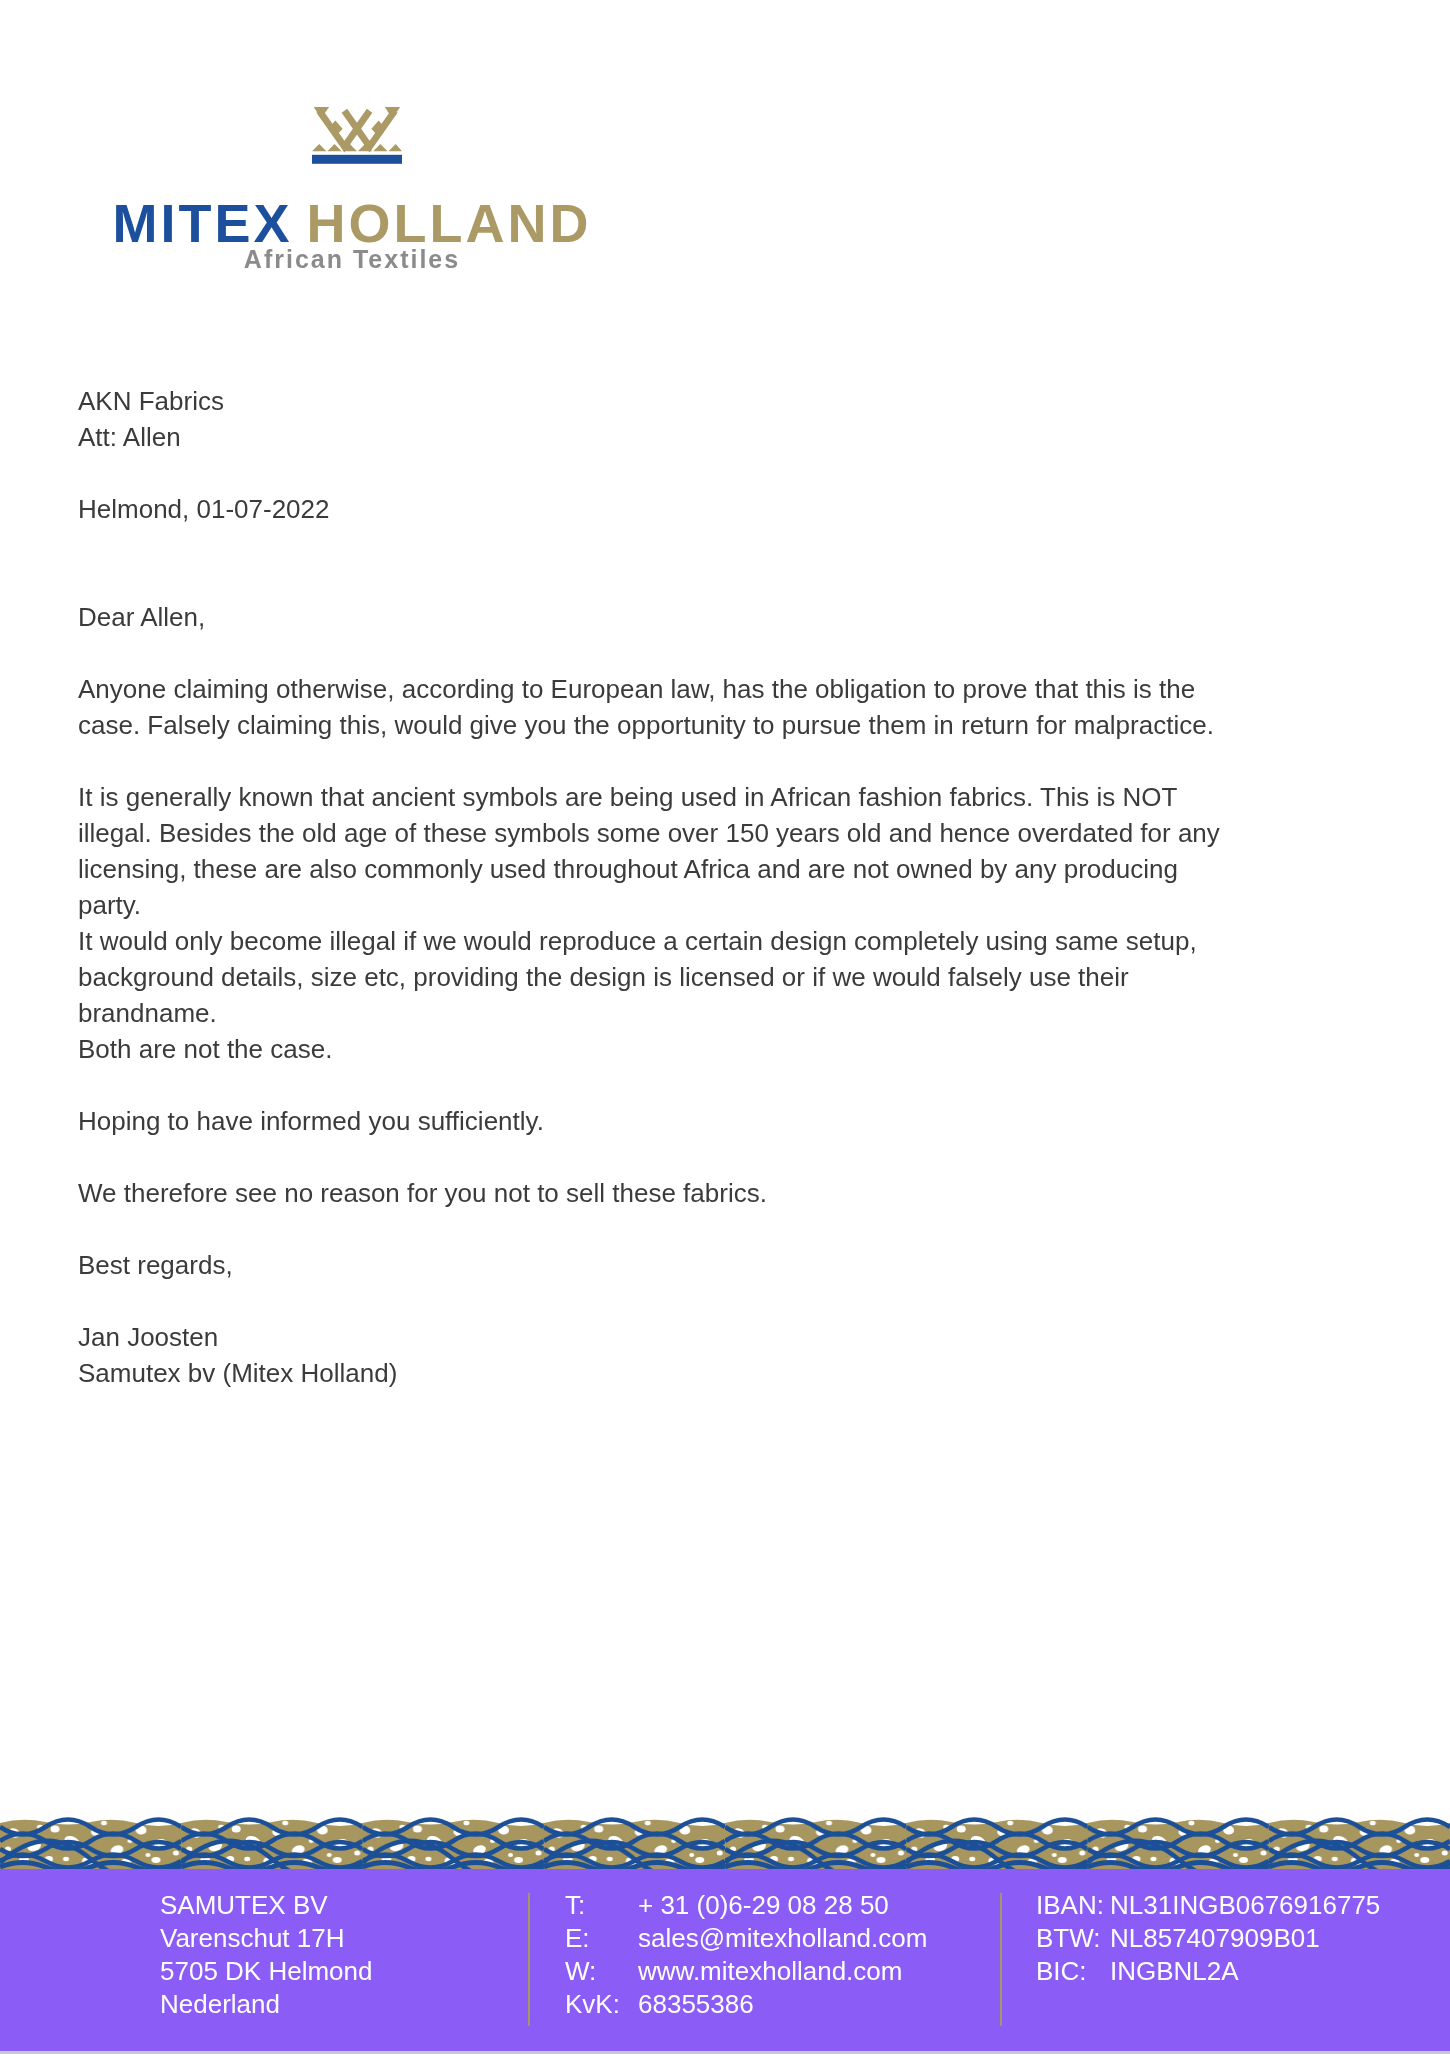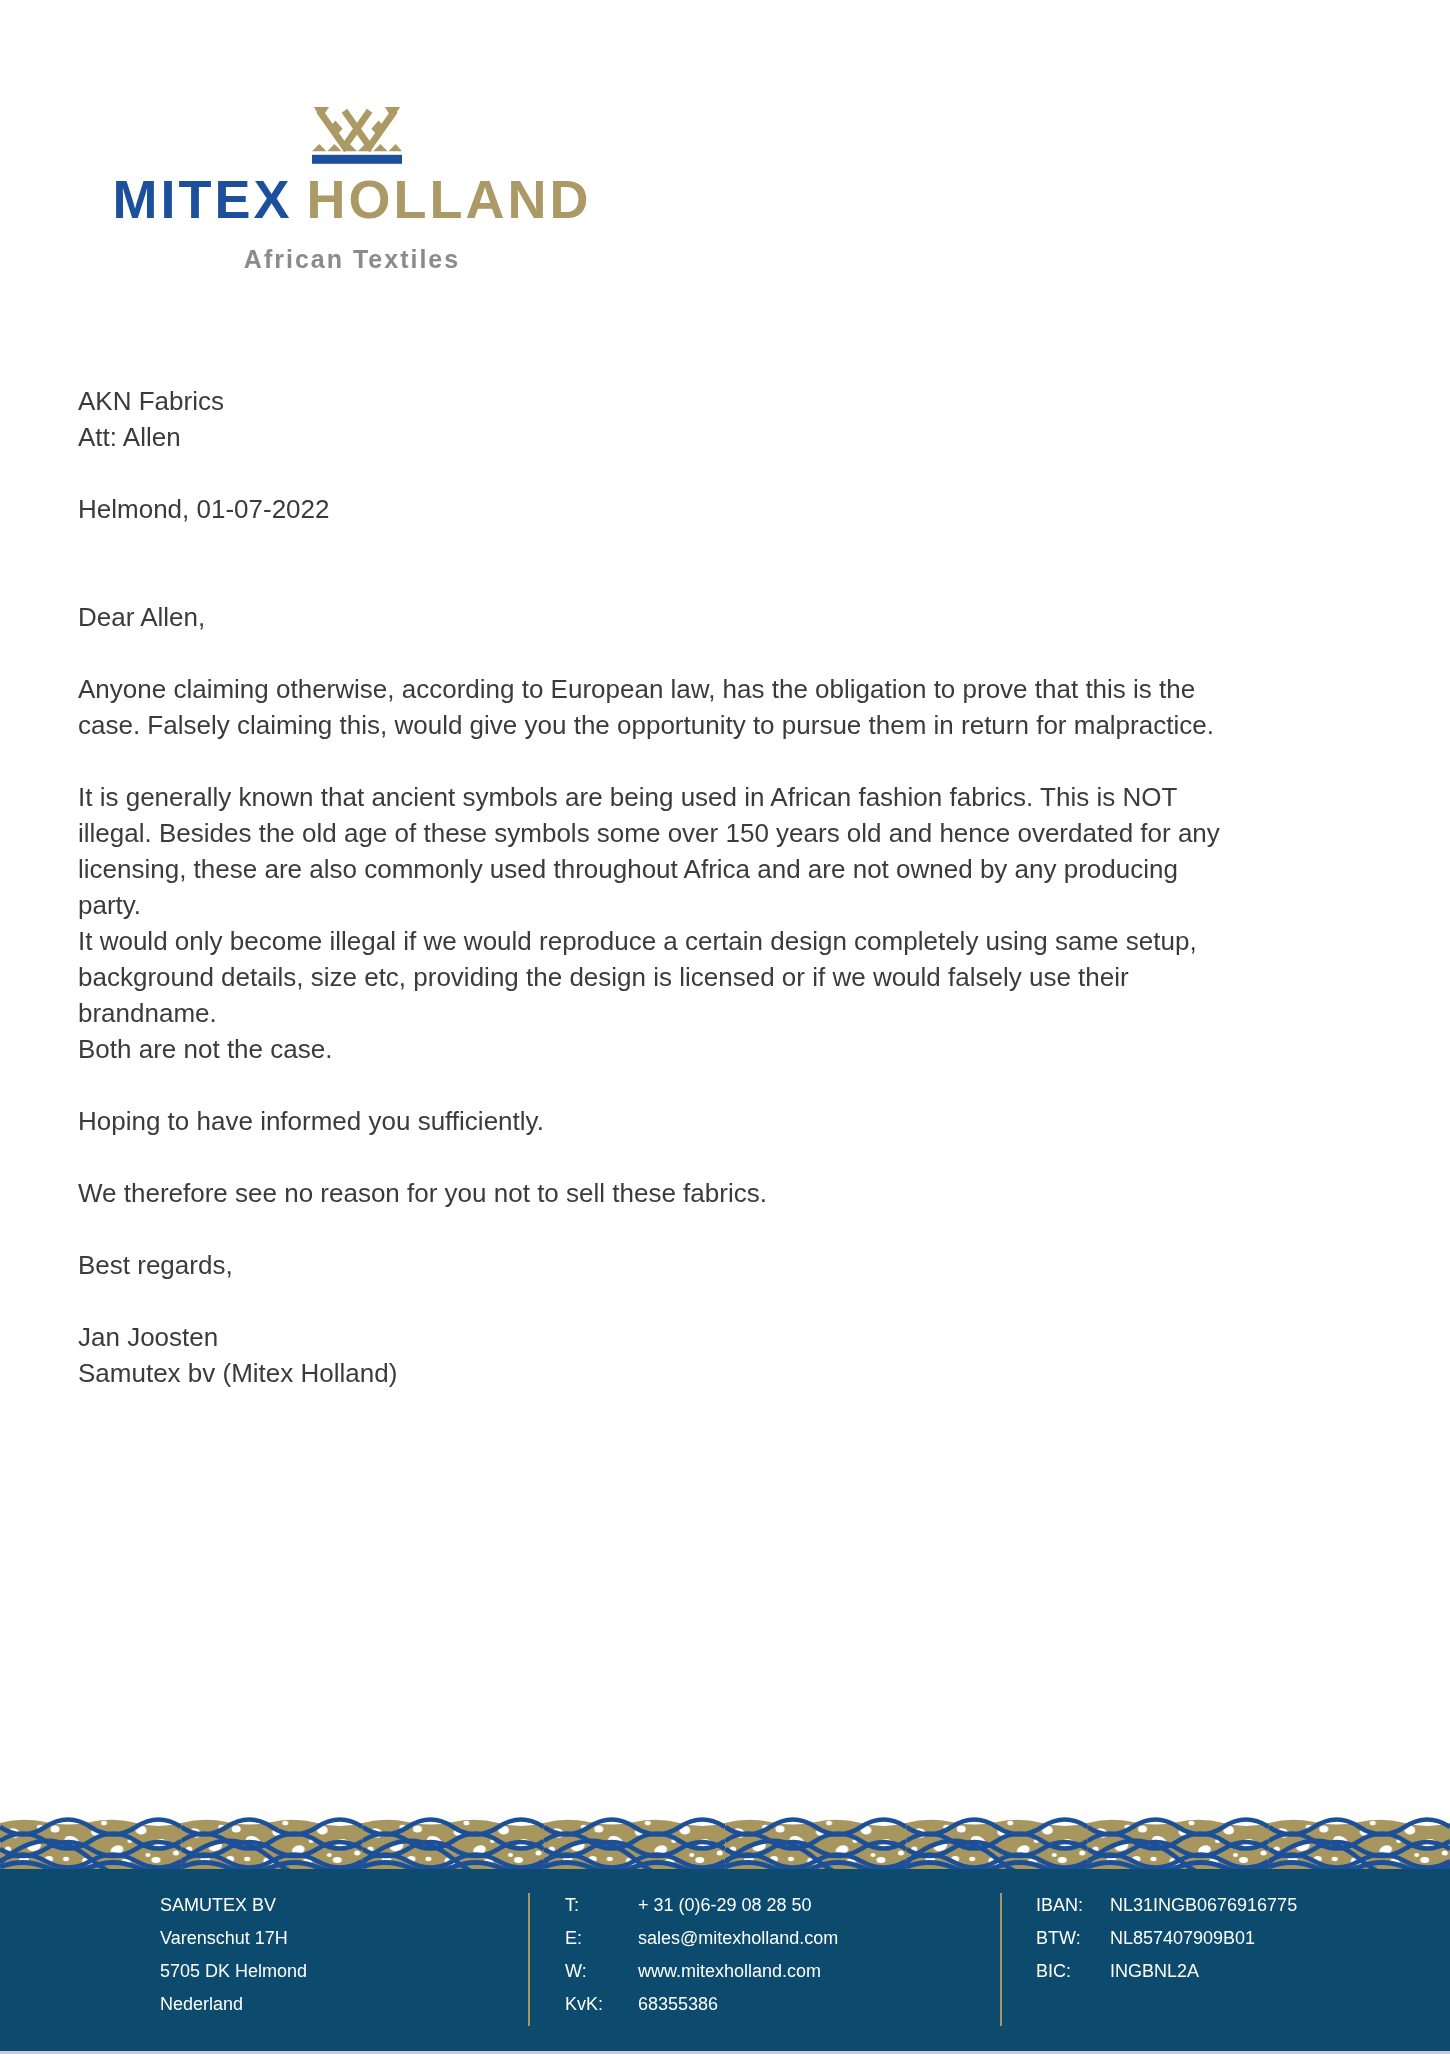--- a/index.html
+++ b/index.html
@@ -8,21 +8,21 @@
     width:1450px; height:2054px; position:relative;
     font-family:"Liberation Sans", sans-serif;
     overflow:hidden;
   }
   .page { position:absolute; inset:0; background:#ffffff; }
 
   
   .logo-block { position:absolute; left:52px; top:0; width:600px; height:300px; }
   .crown { position:absolute; left:260px; top:106px; width:90px; height:58px; }
   .brand-line {
-    position:absolute; top:172px; left:0; width:600px; text-align:center;
+    position:absolute; top:196px; left:0; width:600px; text-align:center;
     font-weight:bold; font-size:54px; line-height:54px; letter-spacing:3px;
     white-space:nowrap;
   }
   .brand-primary { color:#1C4F9C; margin-right:14px; }
   .brand-secondary { color:#AB9A66; }
   .tagline {
     position:absolute; top:243px; left:0; width:600px; text-align:center;
     font-weight:bold; font-size:25px; line-height:33px; letter-spacing:2px;
     color:#8B8B8D;
   }
@@ -35,21 +35,21 @@
   .letter p { margin:0 0 36px 0; white-space:pre-line; }
   .letter p.dateline { margin-bottom:72px; }
   .letter p.signature { margin-bottom:16px; }
 
   
   .wave-band { position:absolute; left:0; top:1815px; width:1450px; height:54px; display:block; }
 
   
   .footer {
     position:absolute; left:0; top:1869px; width:1450px; height:182px;
-    background:#0c4a6e; color:#ffffff; font-size:18px;
+    background:#8b5cf6; color:#ffffff; font-size:26px;
   }
   .footer .col { position:absolute; top:20px; line-height:33px; }
   .col-address { left:160px; }
   .col-contact { left:565px; }
   .col-banking { left:1036px; }
   .footer .row { display:flex; }
   .col-contact .label { width:73px; flex:0 0 auto; }
   .col-banking .label { width:74px; flex:0 0 auto; }
   .divider { position:absolute; top:24px; width:2px; height:133px; background:#A8965F; }
   .divider-1 { left:528px; }

